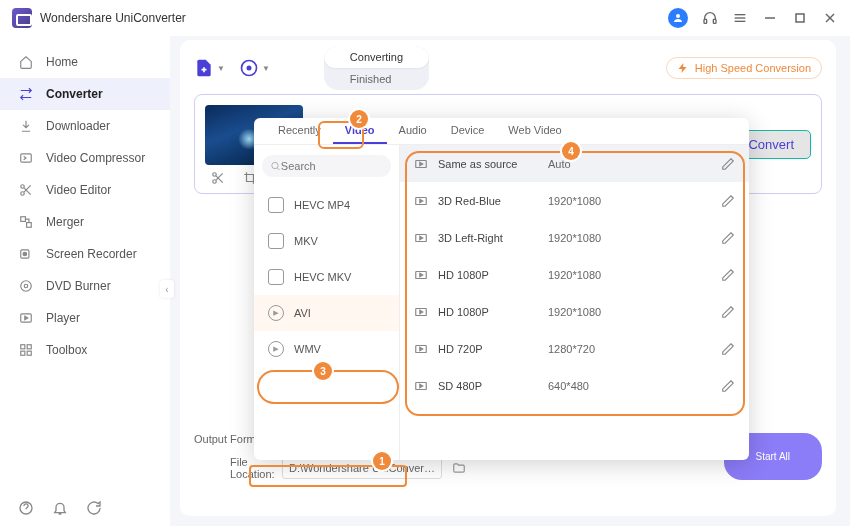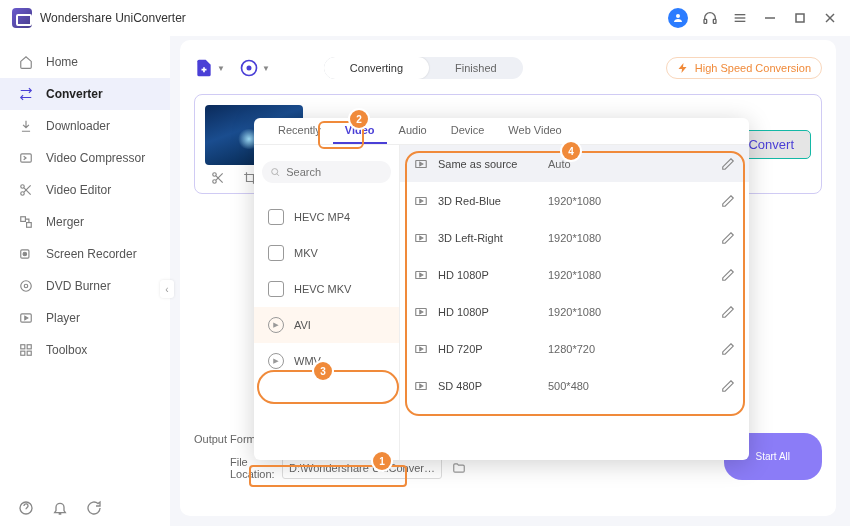--- a/index.html
+++ b/index.html
@@ -21,21 +21,21 @@
 .side-item .sicon { width: 16px; height: 16px; display:flex; align-items:center; justify-content:center; color:#888;}
 .side-item.active .sicon { color:#4a3fd6; }
 
 .collapse-handle { position:absolute; left:160px; top:280px; width:14px; height:18px; background:#fff; border-radius:3px; display:flex; align-items:center; justify-content:center; color:#999; font-size:10px; box-shadow:0 0 3px rgba(0,0,0,0.1); cursor:pointer;}
 
 
 .main { position: absolute; left: 180px; top: 40px; right: 14px; bottom: 10px; background: #fff; border-radius: 10px; padding: 10px 14px 8px; }
 
 .toolbar { height: 36px; display: flex; align-items: center; gap: 14px; }
 .tool-btn { display:flex; align-items:center; gap:3px; cursor:pointer; color:#4a3fd6; }
-.seg { margin-left: 40px; display:flex; background:#eef0f5; border-radius:14px; overflow:hidden; }
+.seg { margin-left: 40px; display:flex; background:#eef0f5; border-radius:14px; overflow:hidden;flex-direction:column; }
 .seg div { padding: 5px 26px; font-size: 11px; color:#666; cursor:pointer;}
 .seg div.on { background:#fff; border-radius:14px; color:#333; box-shadow:0 0 2px rgba(0,0,0,0.15);}
 .hs-btn { margin-left:auto; display:flex; align-items:center; gap:6px; color:#f08a3a; font-size:11px; border:1px solid #f9d7bc; padding:4px 10px; border-radius:12px; cursor:pointer;}
 
 
 .filecard { margin-top: 8px; border: 1px solid #d0cbf4; border-radius: 8px; height: 100px; display:flex; align-items:center; padding: 10px; }
 .thumb { width: 98px; height: 60px; background: linear-gradient(160deg,#0a2a5a 0%,#1a4d8f 40%,#0d3566 70%,#061d3c 100%); border-radius:4px; position:relative;}
 .thumb::after{content:"";position:absolute;left:30%;top:40%;width:30px;height:20px;background:radial-gradient(circle,#a3e3ff 0%,transparent 60%);border-radius:50%;}
 .filemeta { margin-left: 14px; display:flex; align-items:center; gap:8px; }
 .filename { font-size: 12px; color:#333; }
@@ -55,21 +55,21 @@
 .bottom-icons { position:absolute; left:18px; bottom:10px; display:flex; gap:18px; color:#888;}
 .bottom-icons span{width:16px;height:16px;display:flex;align-items:center;justify-content:center;cursor:pointer;}
 
 
 .popup { position:absolute; left:254px; top:118px; width:495px; height:342px; background:#fff; border-radius:6px; box-shadow:0 4px 24px rgba(0,0,0,0.18); display:flex; flex-direction:column; z-index:50;}
 .popup-tabs { display:flex; border-bottom:1px solid #eee; padding:0 12px;}
 .ptab { padding:6px 12px; font-size:11px; color:#666; cursor:pointer; border-bottom:2px solid transparent;}
 .ptab.active { color:#4a3fd6; border-bottom-color:#4a3fd6; font-weight:600;}
 .popup-body { flex:1; display:flex; overflow:hidden;}
 .fmt-col { width:146px; border-right:1px solid #eee; overflow-y:auto;}
-.searchbox { margin:16px 8px; height:22px; background:#f5f5f7; border-radius:11px; display:flex; align-items:center; padding:0 8px; gap:6px;}
+.searchbox { margin:10px 8px; height:22px; background:#f5f5f7; border-radius:11px; display:flex; align-items:center; padding:0 8px; gap:0;}
 .searchbox input { border:none; background:transparent; outline:none; font-size:11px; width:100%;}
 .fmt-item { height:36px; display:flex; align-items:center; padding:0 14px; font-size:11px; color:#555; gap:10px; cursor:pointer;}
 .fmt-item .fi-ico{width:16px;height:16px;border:1.5px solid #999;border-radius:50%;display:flex;align-items:center;justify-content:center;font-size:7px;color:#999;}
 .fmt-item.sel { background:#fff7f0; }
 .preset-col { flex:1; overflow-y:auto;}
 .preset-row { height:37px; display:flex; align-items:center; padding:0 14px; font-size:11px; color:#444; cursor:pointer;}
 .pr-ico{width:14px;height:14px;margin-right:10px;color:#888;}
 .pr-name{flex:0 0 110px;}
 .pr-res{flex:0 0 100px;color:#666;}
 .pr-edit{margin-left:auto;width:14px;height:14px;color:#888;}
@@ -467,21 +467,21 @@
           </span>
         </div>
       <div class="preset-row">
           <span class="pr-ico">
             <svg width="14" height="14" viewBox="0 0 24 24" fill="none" stroke="#888" stroke-width="2">
               <rect x="3" y="6" width="18" height="12" rx="1"></rect>
               <path d="M10 9l5 3-5 3z" fill="#888"></path>
             </svg>
           </span>
           <span class="pr-name">SD 480P</span>
-          <span class="pr-res">500*480</span>
+          <span class="pr-res">640*480</span>
           <span class="pr-edit">
             <svg width="14" height="14" viewBox="0 0 24 24" fill="none" stroke="#888" stroke-width="2">
               <path d="M17 3l4 4L7 21H3v-4L17 3z"></path>
             </svg>
           </span>
         </div>
     </div>
   </div>
 </div>
 

